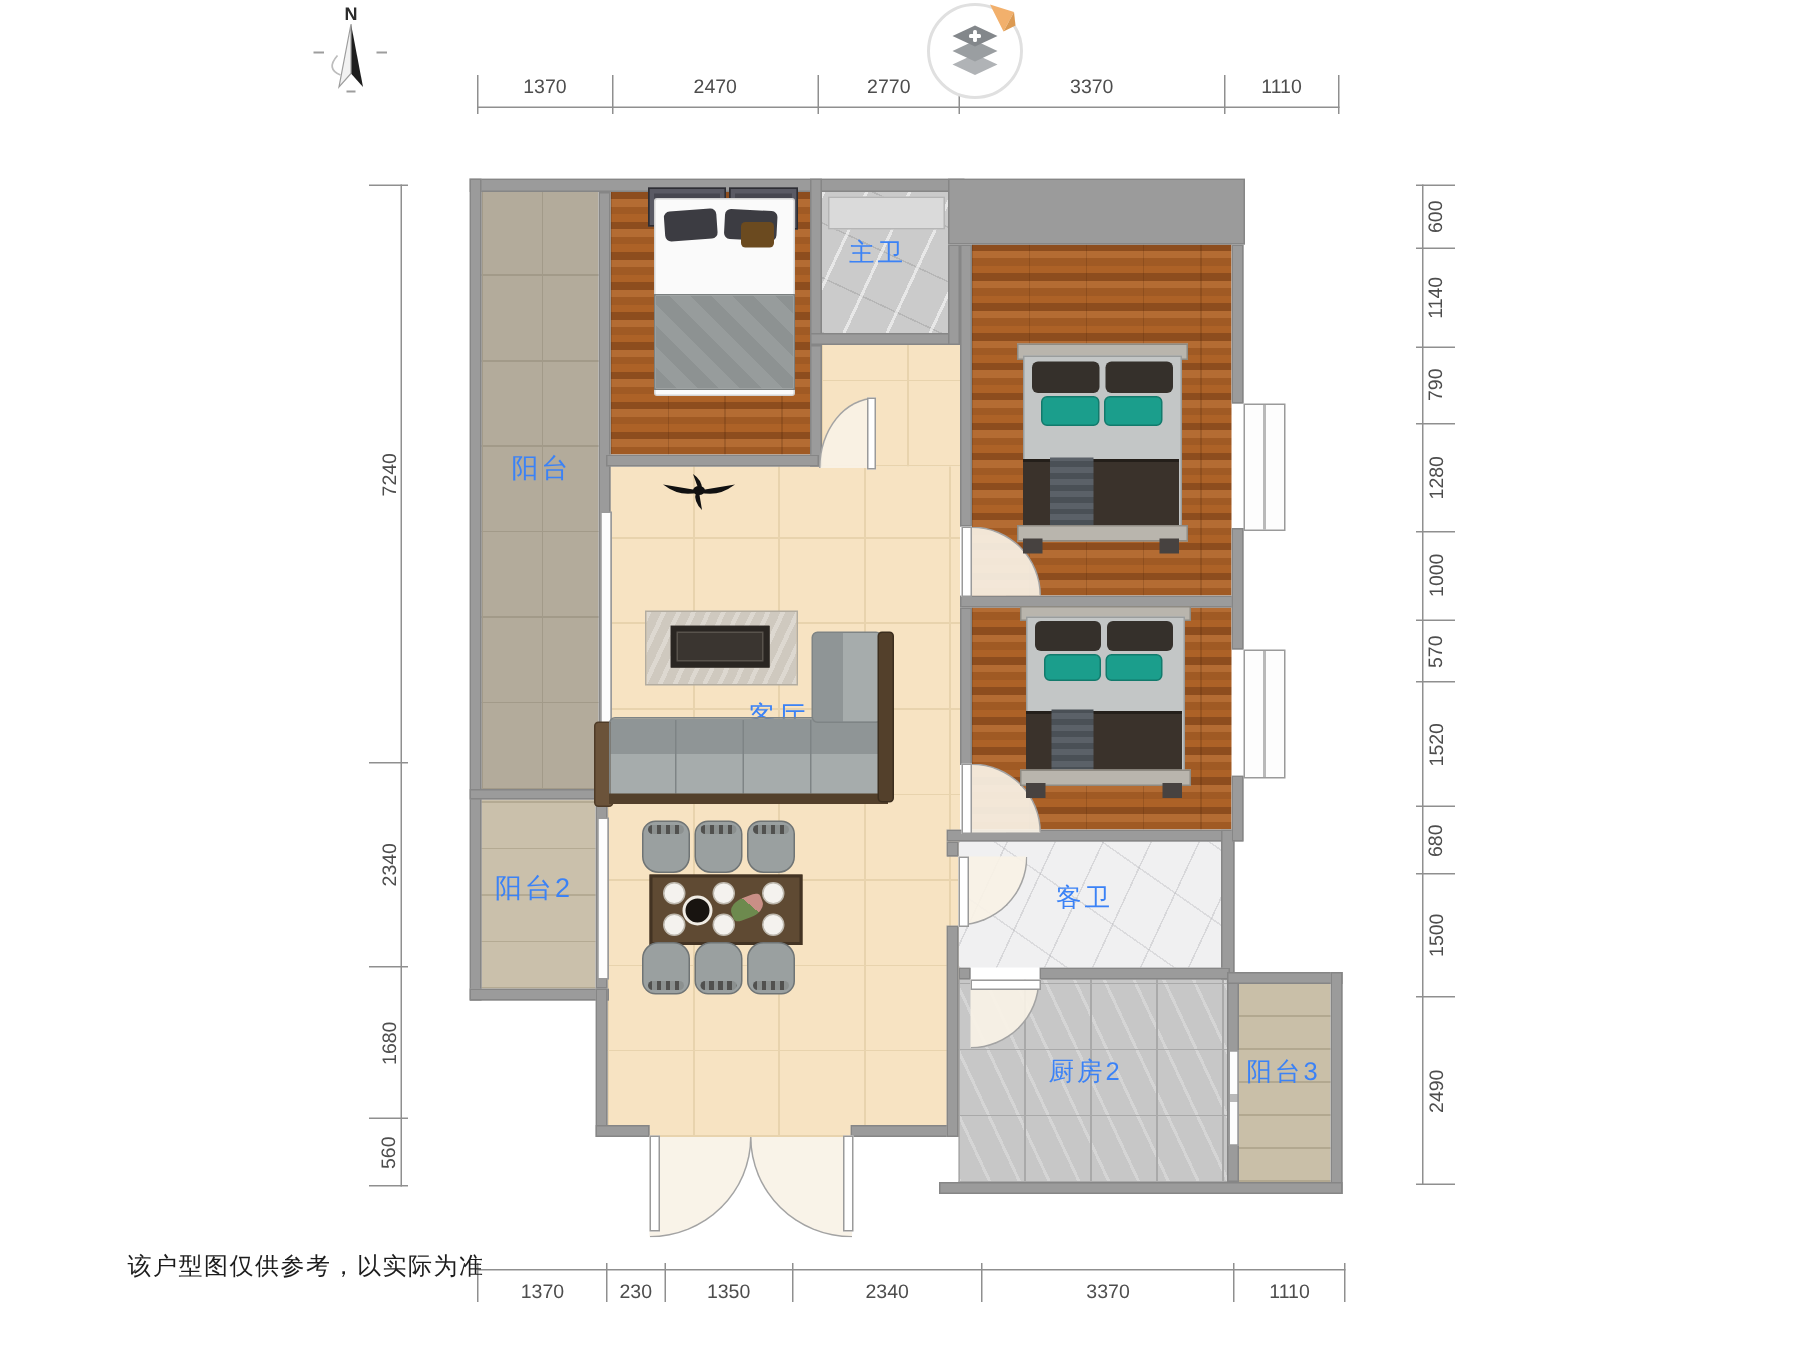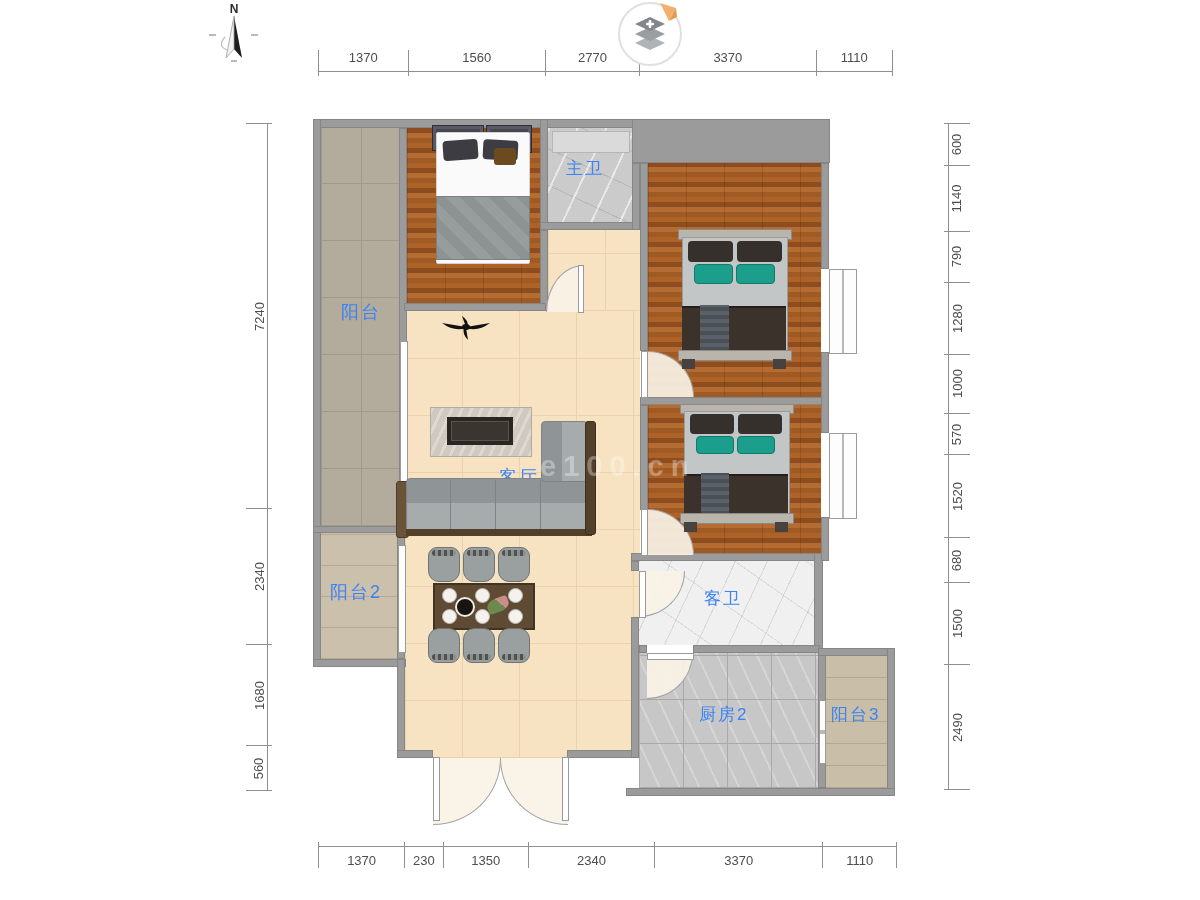--- a/index.html
+++ b/index.html
@@ -106,21 +106,21 @@
     <polygon points="34,17 49,24 34,31 19,24" fill="#83878b"></polygon>
     <rect x="32.7" y="20" width="2.6" height="8" rx="1" fill="#ffffff"></rect>
     <rect x="30" y="22.7" width="8" height="2.6" rx="1" fill="#ffffff"></rect>
   </svg>
 
   <div class="dim dim-h dim-top" style="left:318px;top:50px;width:575px;">
       <div class="seg" style="flex-grow: 1370;">
         <span class="dim-label">1370</span>
       </div>
       <div class="seg" style="flex-grow: 2470;">
-        <span class="dim-label">1560</span>
+        <span class="dim-label">2470</span>
       </div>
       <div class="seg" style="flex-grow: 1470;">
         <span class="dim-label">2770</span>
       </div>
       <div class="seg" style="flex-grow: 3370;">
         <span class="dim-label">3370</span>
       </div>
       <div class="seg" style="flex-grow: 1110;">
         <span class="dim-label">1110</span>
       </div>
@@ -330,15 +330,15 @@
   <div class="furn" style="left:775px;top:522px;width:13px;height:10px;background:#474240;"></div>
 
   <div class="room-label" style="left:341px;top:300px;">阳台</div>
   <div class="room-label" style="left:330px;top:580px;">阳台2</div>
   <div class="room-label small" style="left:831px;top:703px;">阳台3</div>
   <div class="room-label small" style="left:566px;top:157px;">主卫</div>
   <div class="room-label small" style="left:704px;top:587px;">客卫</div>
   <div class="room-label small" style="left:699px;top:703px;">厨房2</div>
   <div class="room-label" style="left:499px;top:465px;z-index:3;">客厅</div>
 
-  <div class="watermark" style="left:540px;top:450px;font-size:29px;letter-spacing:7px;">e100.cn</div>
-
+
+  <div class="disclaimer" style="left:85px;top:834px;">该户型图仅供参考，以实际为准</div>
 </div>
 
 </body></html>

